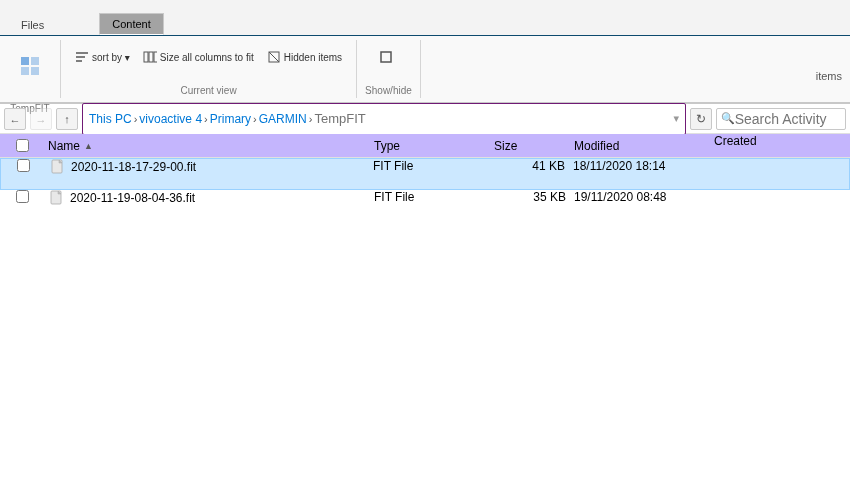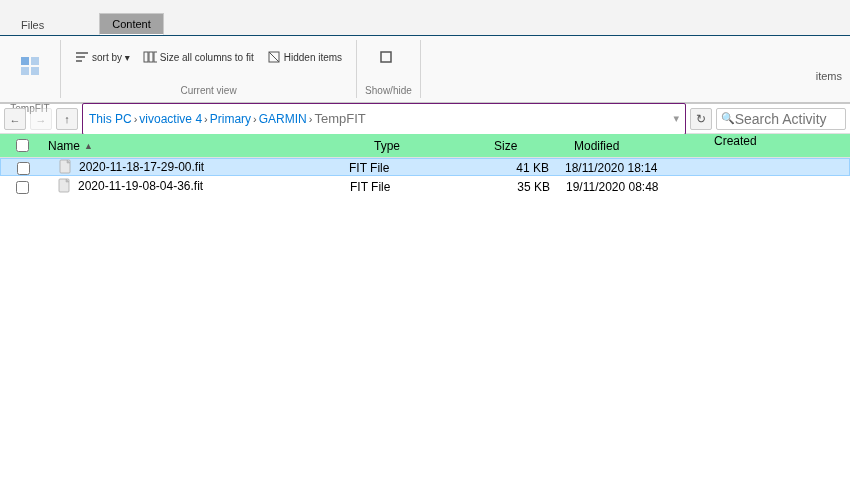--- a/index.html
+++ b/index.html
@@ -82,21 +82,21 @@
       color: #999;
       font-size: 11px;
     }
 
     
     .col-headers {
       display: flex;
       align-items: center;
       height: 24px;
       border-bottom: 1px solid #e0e0e0;
-      background: #86efac;
+      background: #c4b5fd;
       padding: 0 0 0 0;
       font-size: 12px;
     }
     .col-check {
       width: 44px;
       display: flex;
       align-items: center;
       justify-content: center;
       flex-shrink: 0;
     }
@@ -116,25 +116,24 @@
     .col-created { width: 140px; flex-shrink: 0; padding: 0 4px; cursor: pointer; display: flex; height: 100%; }
 
     
     .file-list {
       flex: 1;
       overflow-y: auto;
       background: #fff;
     }
     .file-row {
       display: flex;
-      align-items: flex-end;
-      height: 18px;
+      align-items: flex-start;
+      height: 32px;
       cursor: pointer;
       font-size: 12px;
-      gap: 8px;
     }
     .file-row.selected { background: #cce8ff; border: 1px solid #99d1ff; }
     .file-check {
       width: 44px;
       display: flex;
       align-items: center;
       justify-content: center;
       flex-shrink: 0;
     }
     .file-icon {

